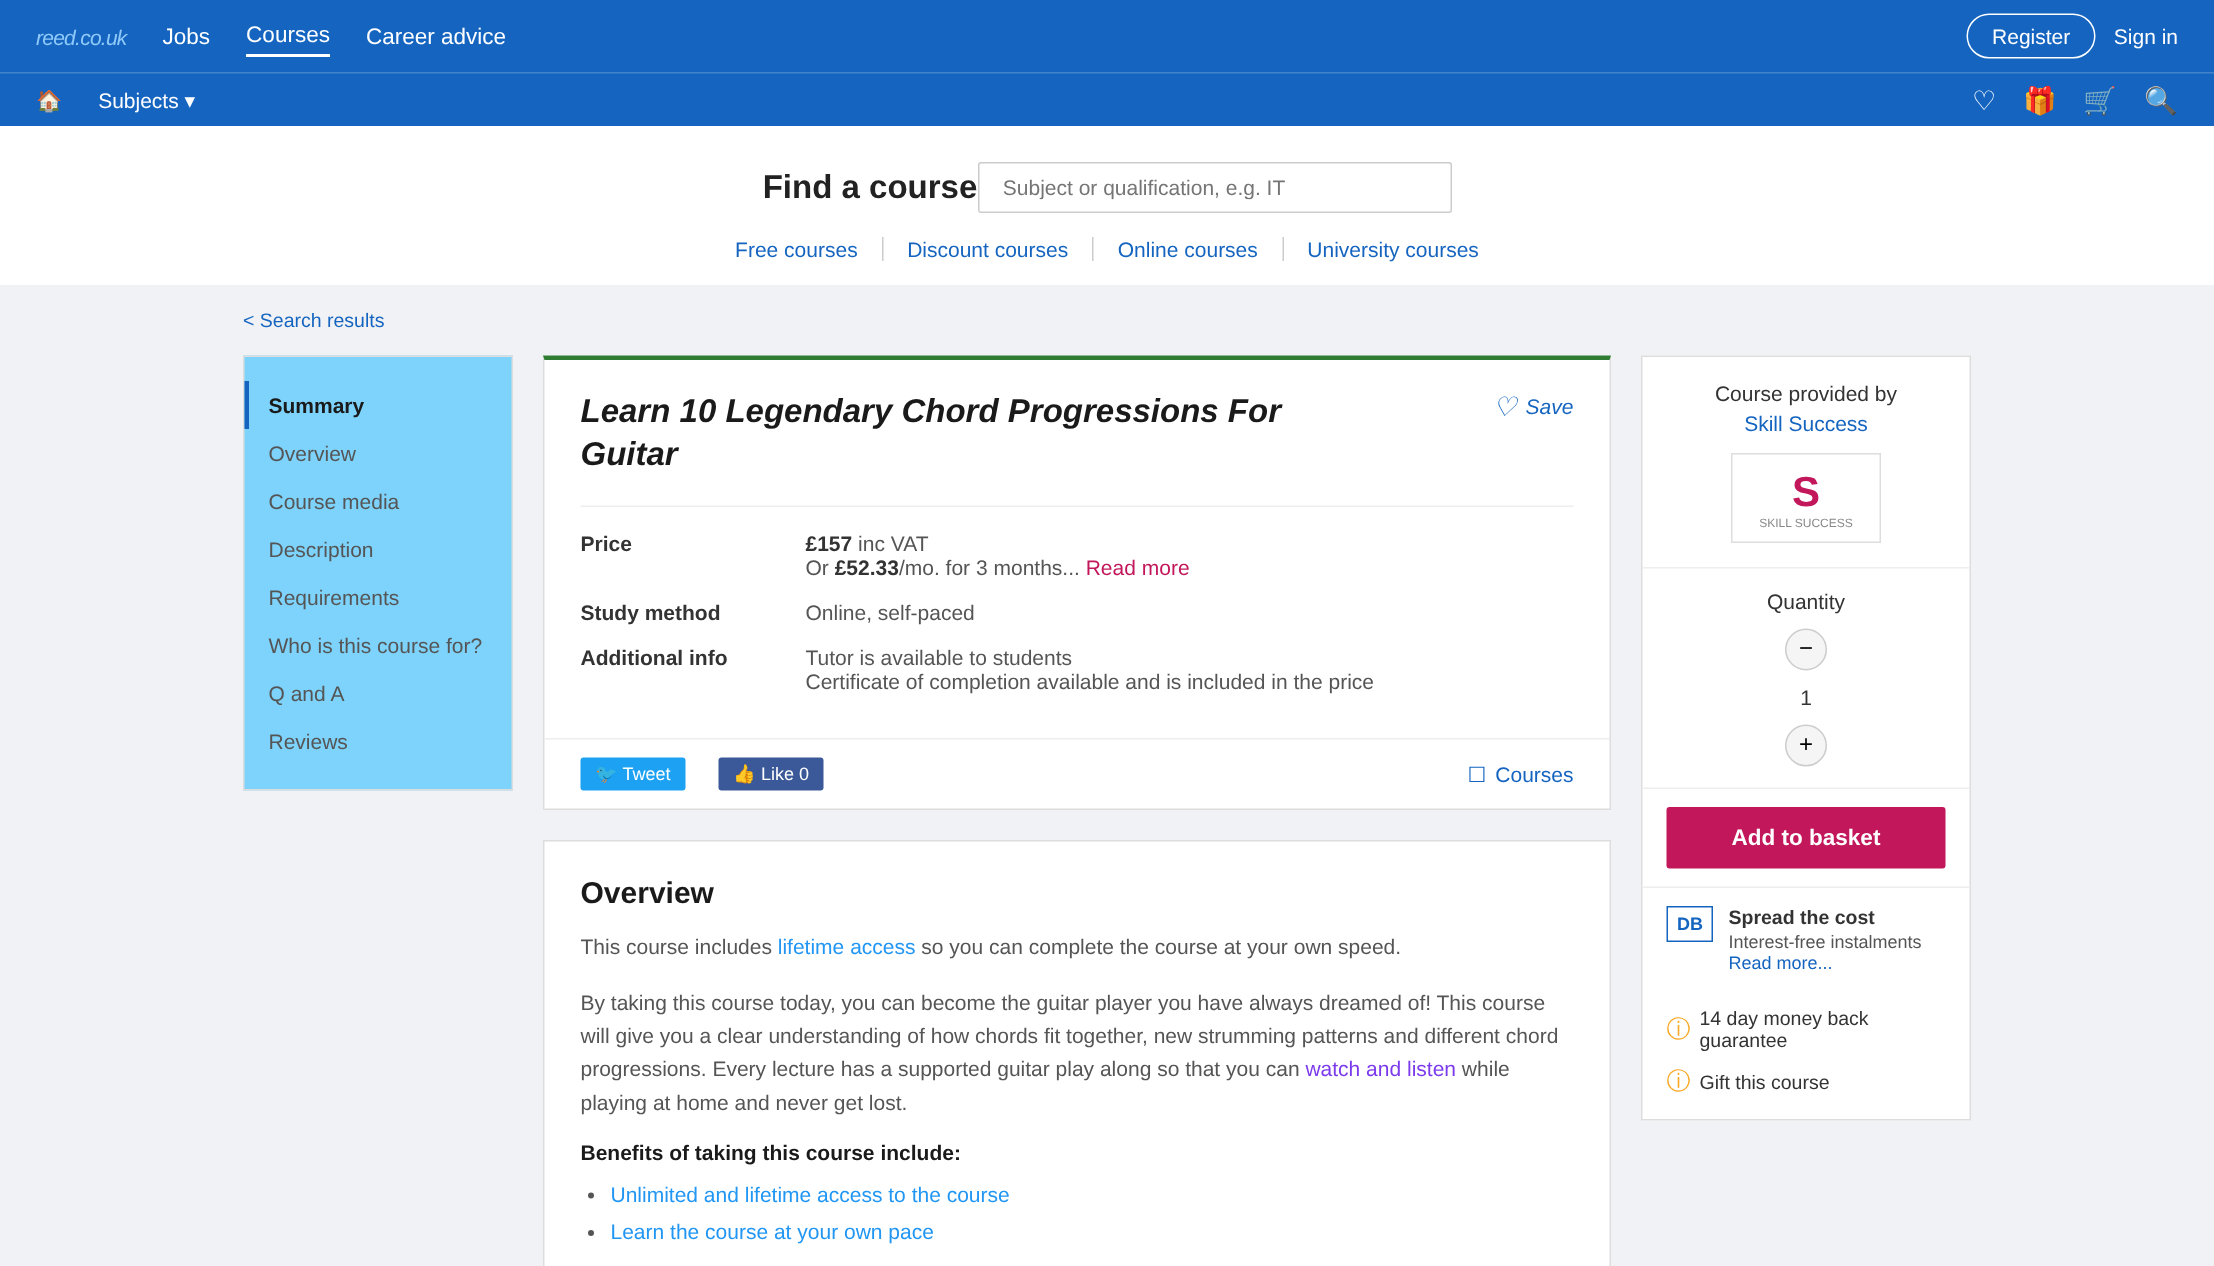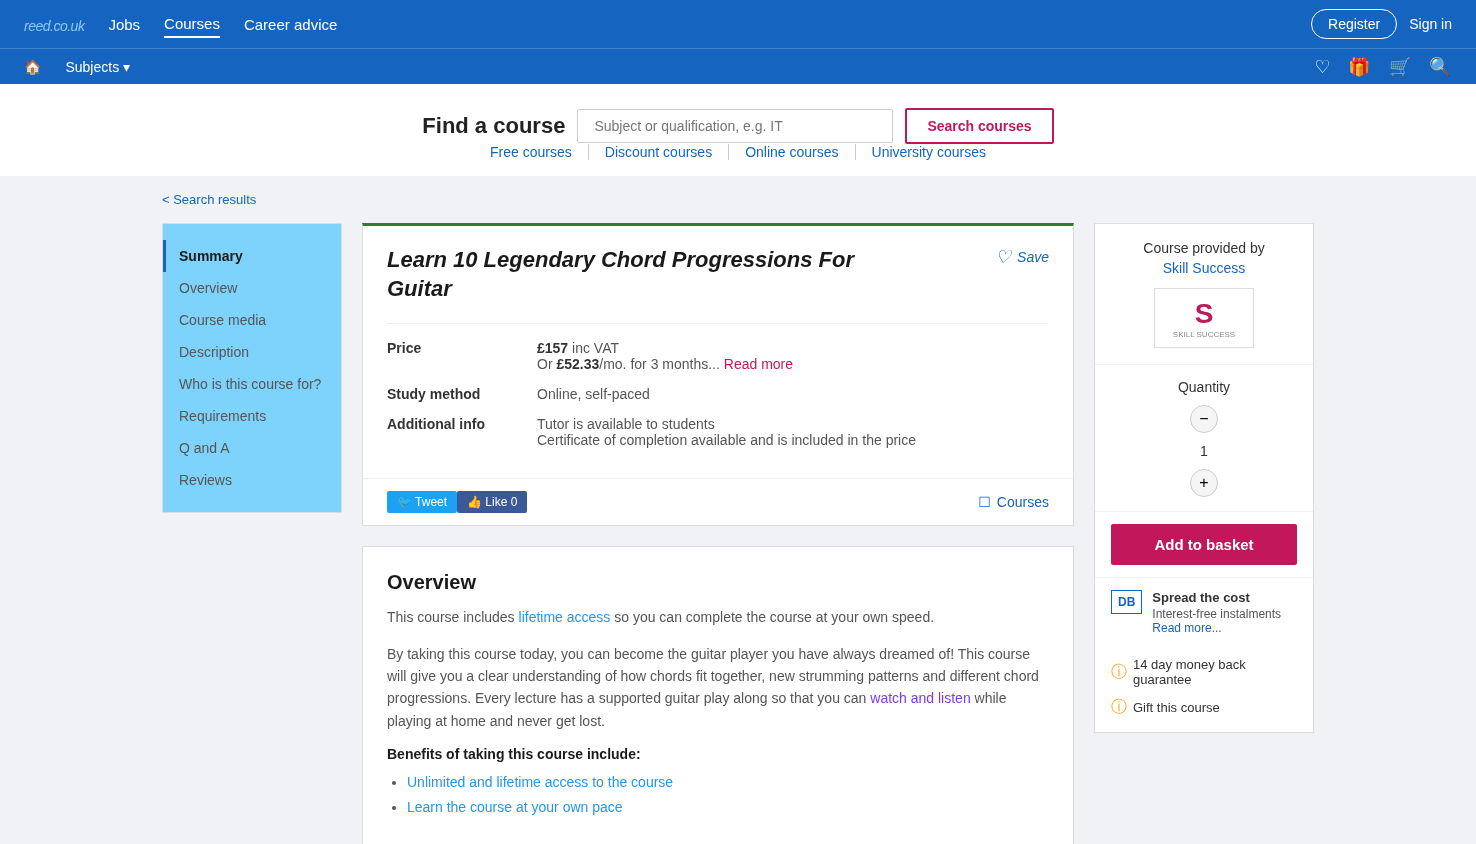--- a/index.html
+++ b/index.html
@@ -53,21 +53,21 @@
     .sec-nav-link { color: #fff; font-size: 14px; display: flex; align-items: center; gap: 4px; cursor: pointer; }
     .sec-nav-icons { margin-left: auto; display: flex; gap: 18px; }
     .nav-icon { color: #fff; font-size: 18px; cursor: pointer; }
 
     
     .search-section {
       background: #fff;
       padding: 24px 0 16px;
       text-align: center;
     }
-    .find-course-row { display: flex; justify-content: center; align-items: center; gap: 12px; margin-bottom: 0; }
+    .find-course-row { display: flex; justify-content: center; align-items: center; gap: 0; margin-bottom: 16px; }
     .find-course-label { font-size: 22px; font-weight: bold; color: #222; }
     .search-input {
       border: 1px solid #ccc;
       padding: 8px 16px;
       width: 316px;
       font-size: 14px;
       border-radius: 2px;
       outline: none;
       color: #999;
     }
@@ -150,21 +150,21 @@
     .price-monthly strong { color: #333; }
     .read-more-link { color: #c2185b; cursor: pointer; }
 
     .social-row {
       padding: 12px 24px;
       display: flex;
       align-items: center;
       justify-content: space-between;
       border-top: 1px solid #eee;
     }
-    .social-btns { display: flex; gap: 0; }
+    .social-btns { display: flex; gap: 22px; }
     .tweet-btn {
       background: #1da1f2;
       color: #fff;
       border: none;
       padding: 4px 10px;
       font-size: 12px;
       cursor: pointer;
       border-radius: 2px;
     }
     .like-btn {
@@ -290,41 +290,40 @@
     <span class="nav-icon">🎁</span>
     <span class="nav-icon">🛒</span>
     <span class="nav-icon">🔍</span>
   </div>
 </div>
 
 <div class="search-section">
   <div class="find-course-row">
     <span class="find-course-label">Find a course</span>
     <input class="search-input" type="text" placeholder="Subject or qualification, e.g. IT" style="">
-    <button class="search-btn">Search courses</button>
   </div>
   <div class="course-links">
     <a class="course-link">Free courses</a>
     <a class="course-link">Discount courses</a>
     <a class="course-link">Online courses</a>
     <a class="course-link">University courses</a>
   </div>
 </div>
 
 <div class="main-layout">
   <a class="back-link">&lt; Search results</a>
   <div class="content-area">
 
     <div class="sidebar">
       <a class="sidebar-item active">Summary</a>
       <a class="sidebar-item">Overview</a>
       <a class="sidebar-item">Course media</a>
       <a class="sidebar-item">Description</a>
+      <a class="sidebar-item">Requirements</a>
       <a class="sidebar-item">Who is this course for?</a>
-      <a class="sidebar-item">Requirements</a>
       <a class="sidebar-item">Q and A</a>
       <a class="sidebar-item">Reviews</a>
     </div>
 
     <div class="center-content">
 
       <div class="course-card">
         <div class="course-header">
           <h1 class="course-title">Learn 10 Legendary Chord Progressions For Guitar</h1>
           <div class="save-btn">

